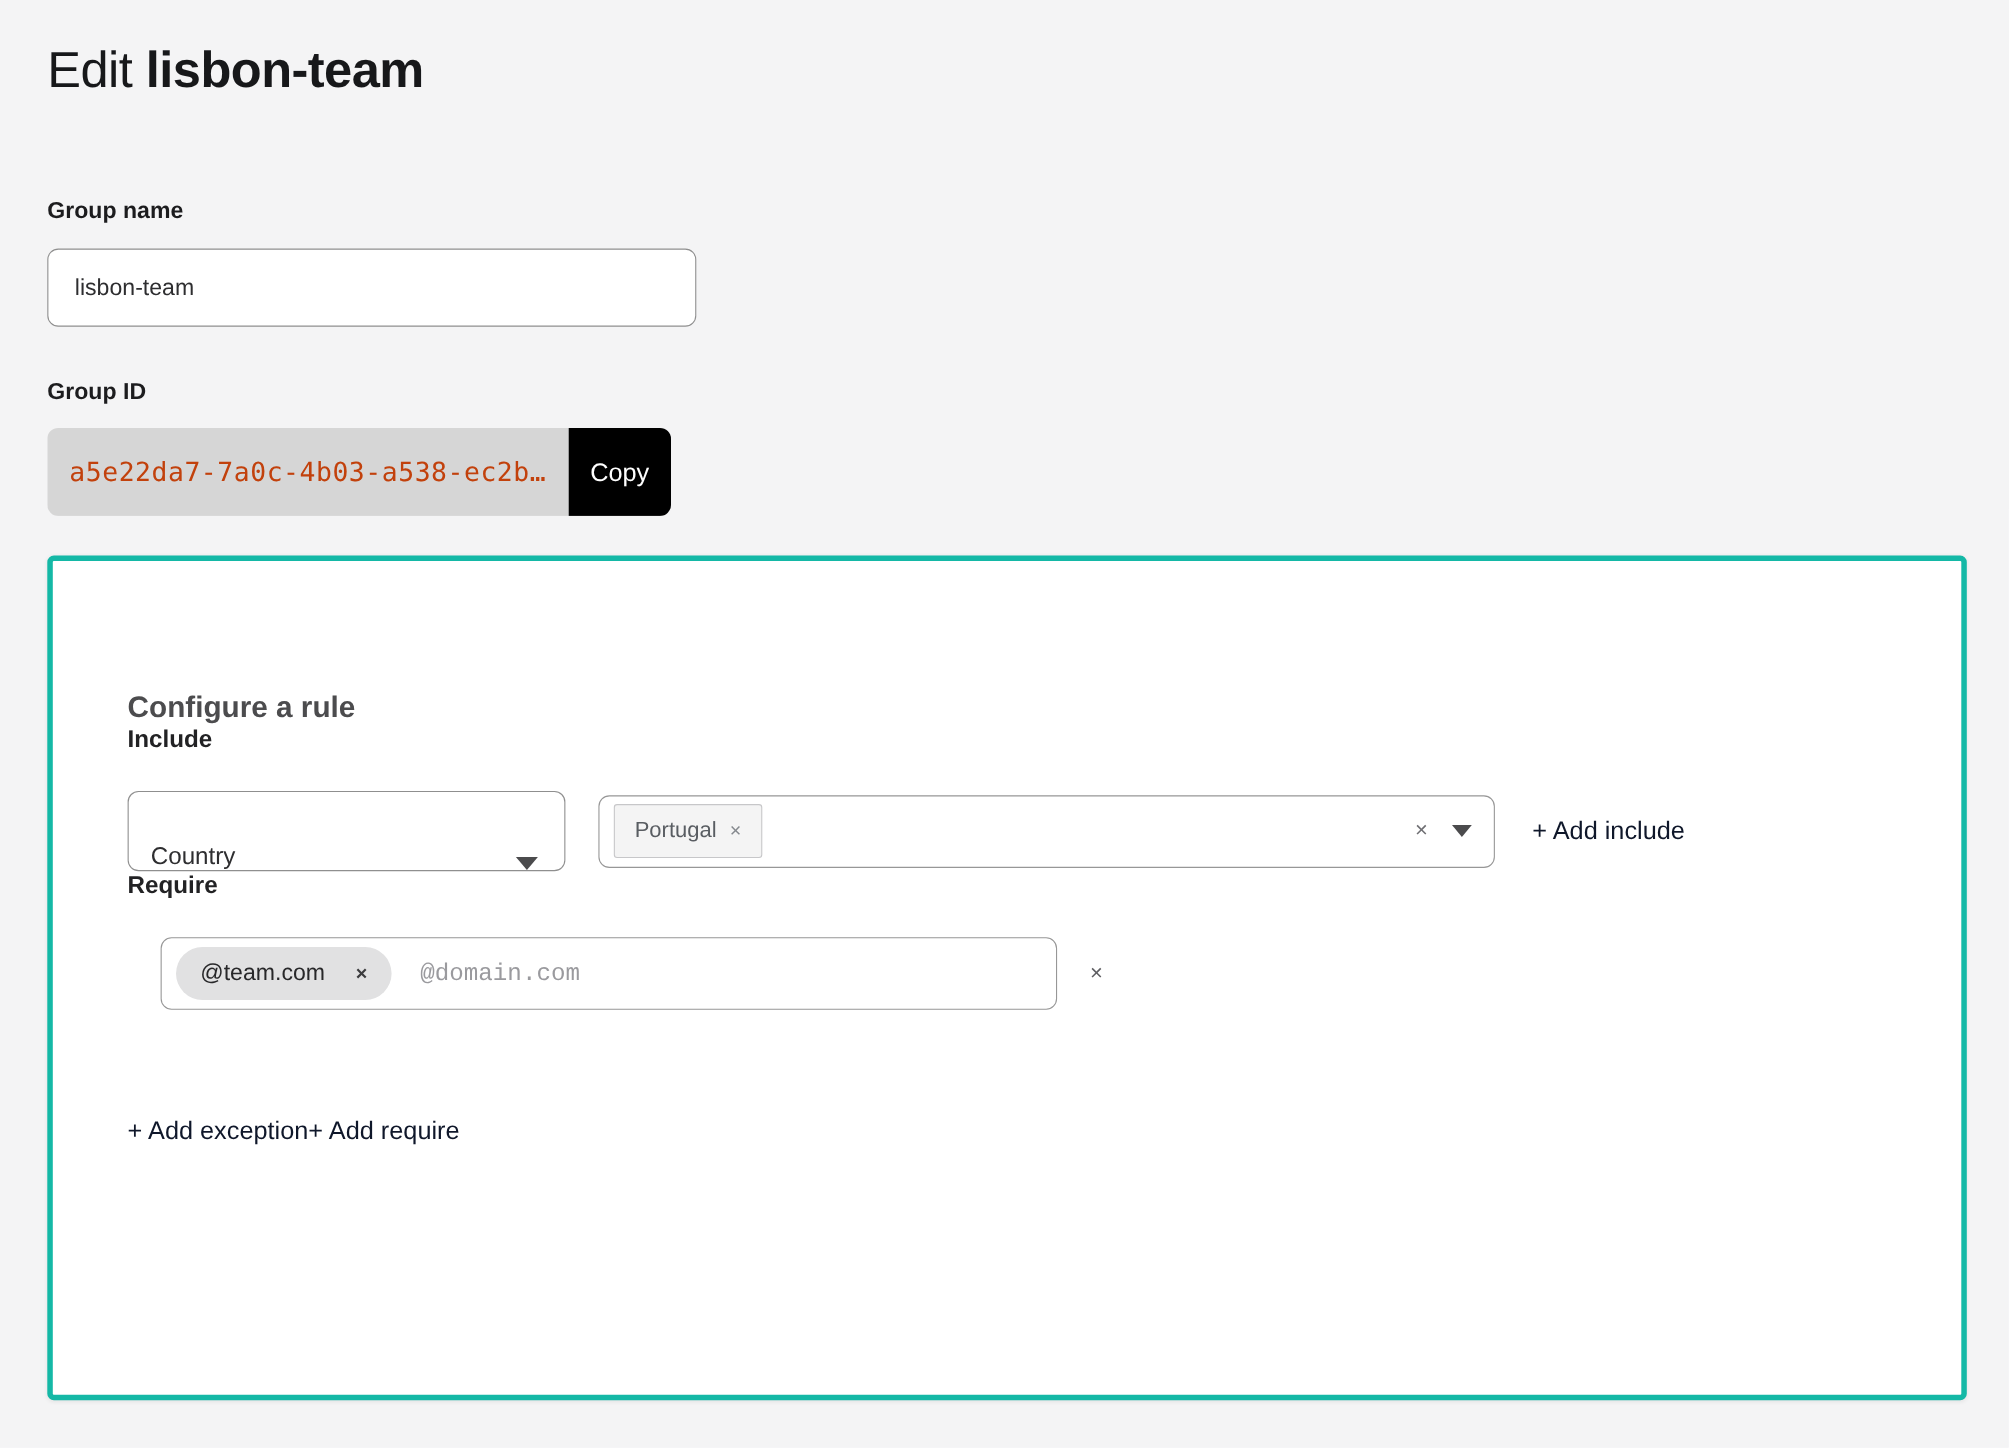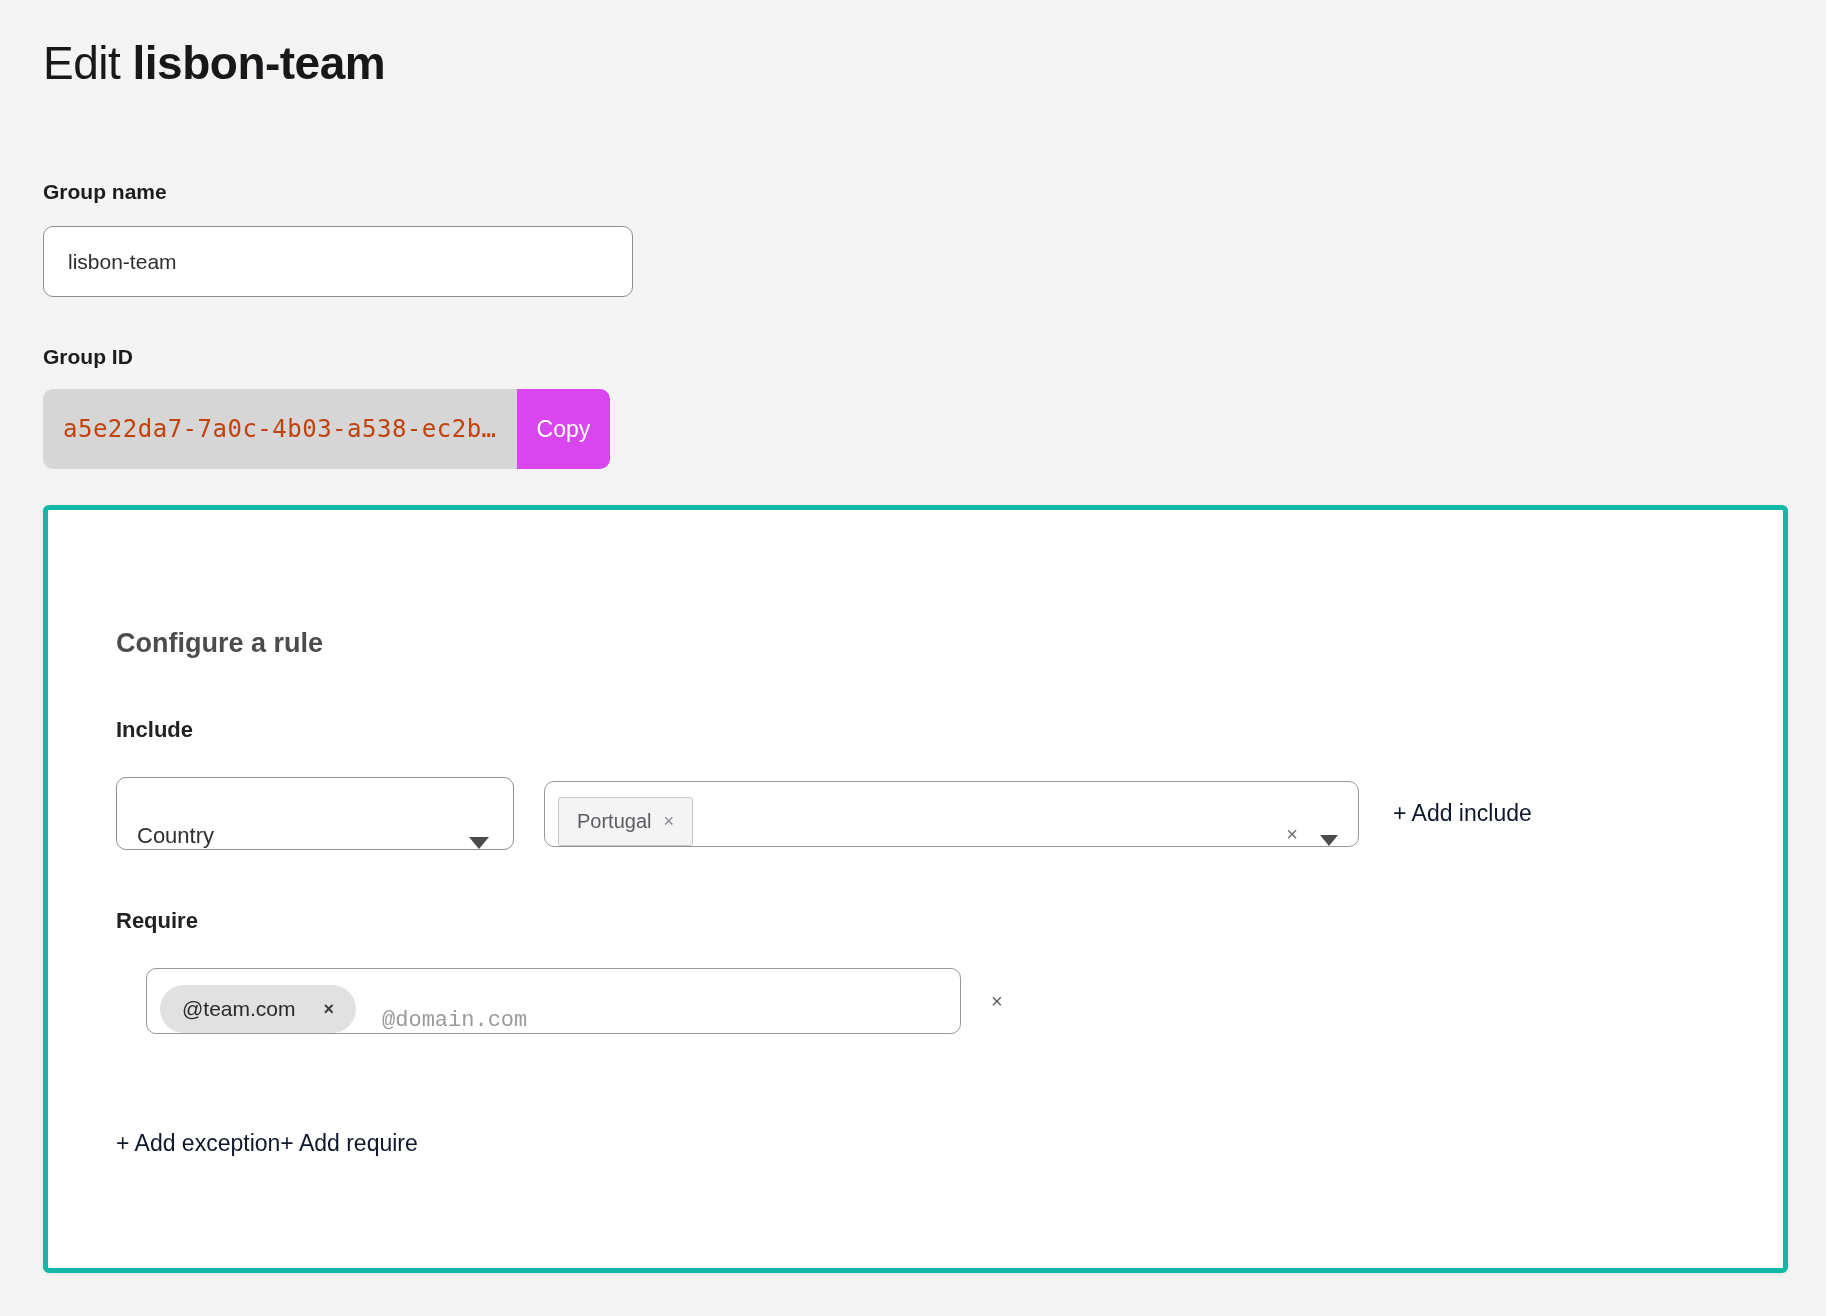--- a/index.html
+++ b/index.html
@@ -36,38 +36,38 @@
 
   
   .id-bar { margin-top: 20px; display: inline-flex; height: 80px; border-radius: 10px; overflow: hidden; }
   .id-value {
     background: #d6d6d6; color: #c2410c;
     font-family: "DejaVu Sans Mono", "Liberation Mono", monospace;
     font-size: 24px; letter-spacing: 0.5px;
     display: flex; align-items: center; padding: 0 20px;
   }
   .copy-btn {
-    background: #d946ef; color: #ffffff;
+    background: #000000; color: #ffffff;
     border: none; cursor: pointer;
     font-family: "Liberation Sans", "DejaVu Sans", sans-serif;
     font-size: 23px; padding: 0 20px;
   }
 
   
   .card {
     margin-top: 36px;
     width: 1745px; height: 768px;
     background: #ffffff;
     border: 5px solid #14b8a6;
     border-radius: 6px;
     box-shadow: 0 1px 4px rgba(0,0,0,0.07);
     padding: 118px 60px 0 68px;
   }
   .card-heading { font-size: 27px; font-weight: 700; color: #4c4c4e; }
-  .section-label { font-size: 22px; font-weight: 700; color: #222224; margin-top: 58px; }
+  .section-label { font-size: 22px; font-weight: 700; color: #222224; }
 
   .rule-row { display: flex; align-items: center; margin-top: 34px; }
 
   .select {
     width: 398px; height: 73px;
     background: #ffffff;
     border: 1.5px solid #8f8f8f; border-radius: 10px;
     display: flex; align-items: flex-end; justify-content: space-between;
     padding: 0 24px 0 20px;
     font-size: 22px; color: #2e2e30;
@@ -80,21 +80,21 @@
     border-top: 12px solid #4b4b4d;
   }
   .caret.small {
     border-left-width: 9px; border-right-width: 9px; border-top-width: 11px;
   }
 
   .value-field {
     width: 815px; height: 66px;
     background: #ffffff;
     border: 1.5px solid #979797; border-radius: 10px;
-    display: flex; align-items: flex-end;
+    display: flex; align-items: center;
     padding: 0 20px 0 13px;
     margin-left: 30px;
     flex: none; cursor: text;
   }
   .field-spacer { flex: 1; }
 
   
   .token {
     display: inline-flex; align-items: center; gap: 12px;
     background: #f4f4f4;

